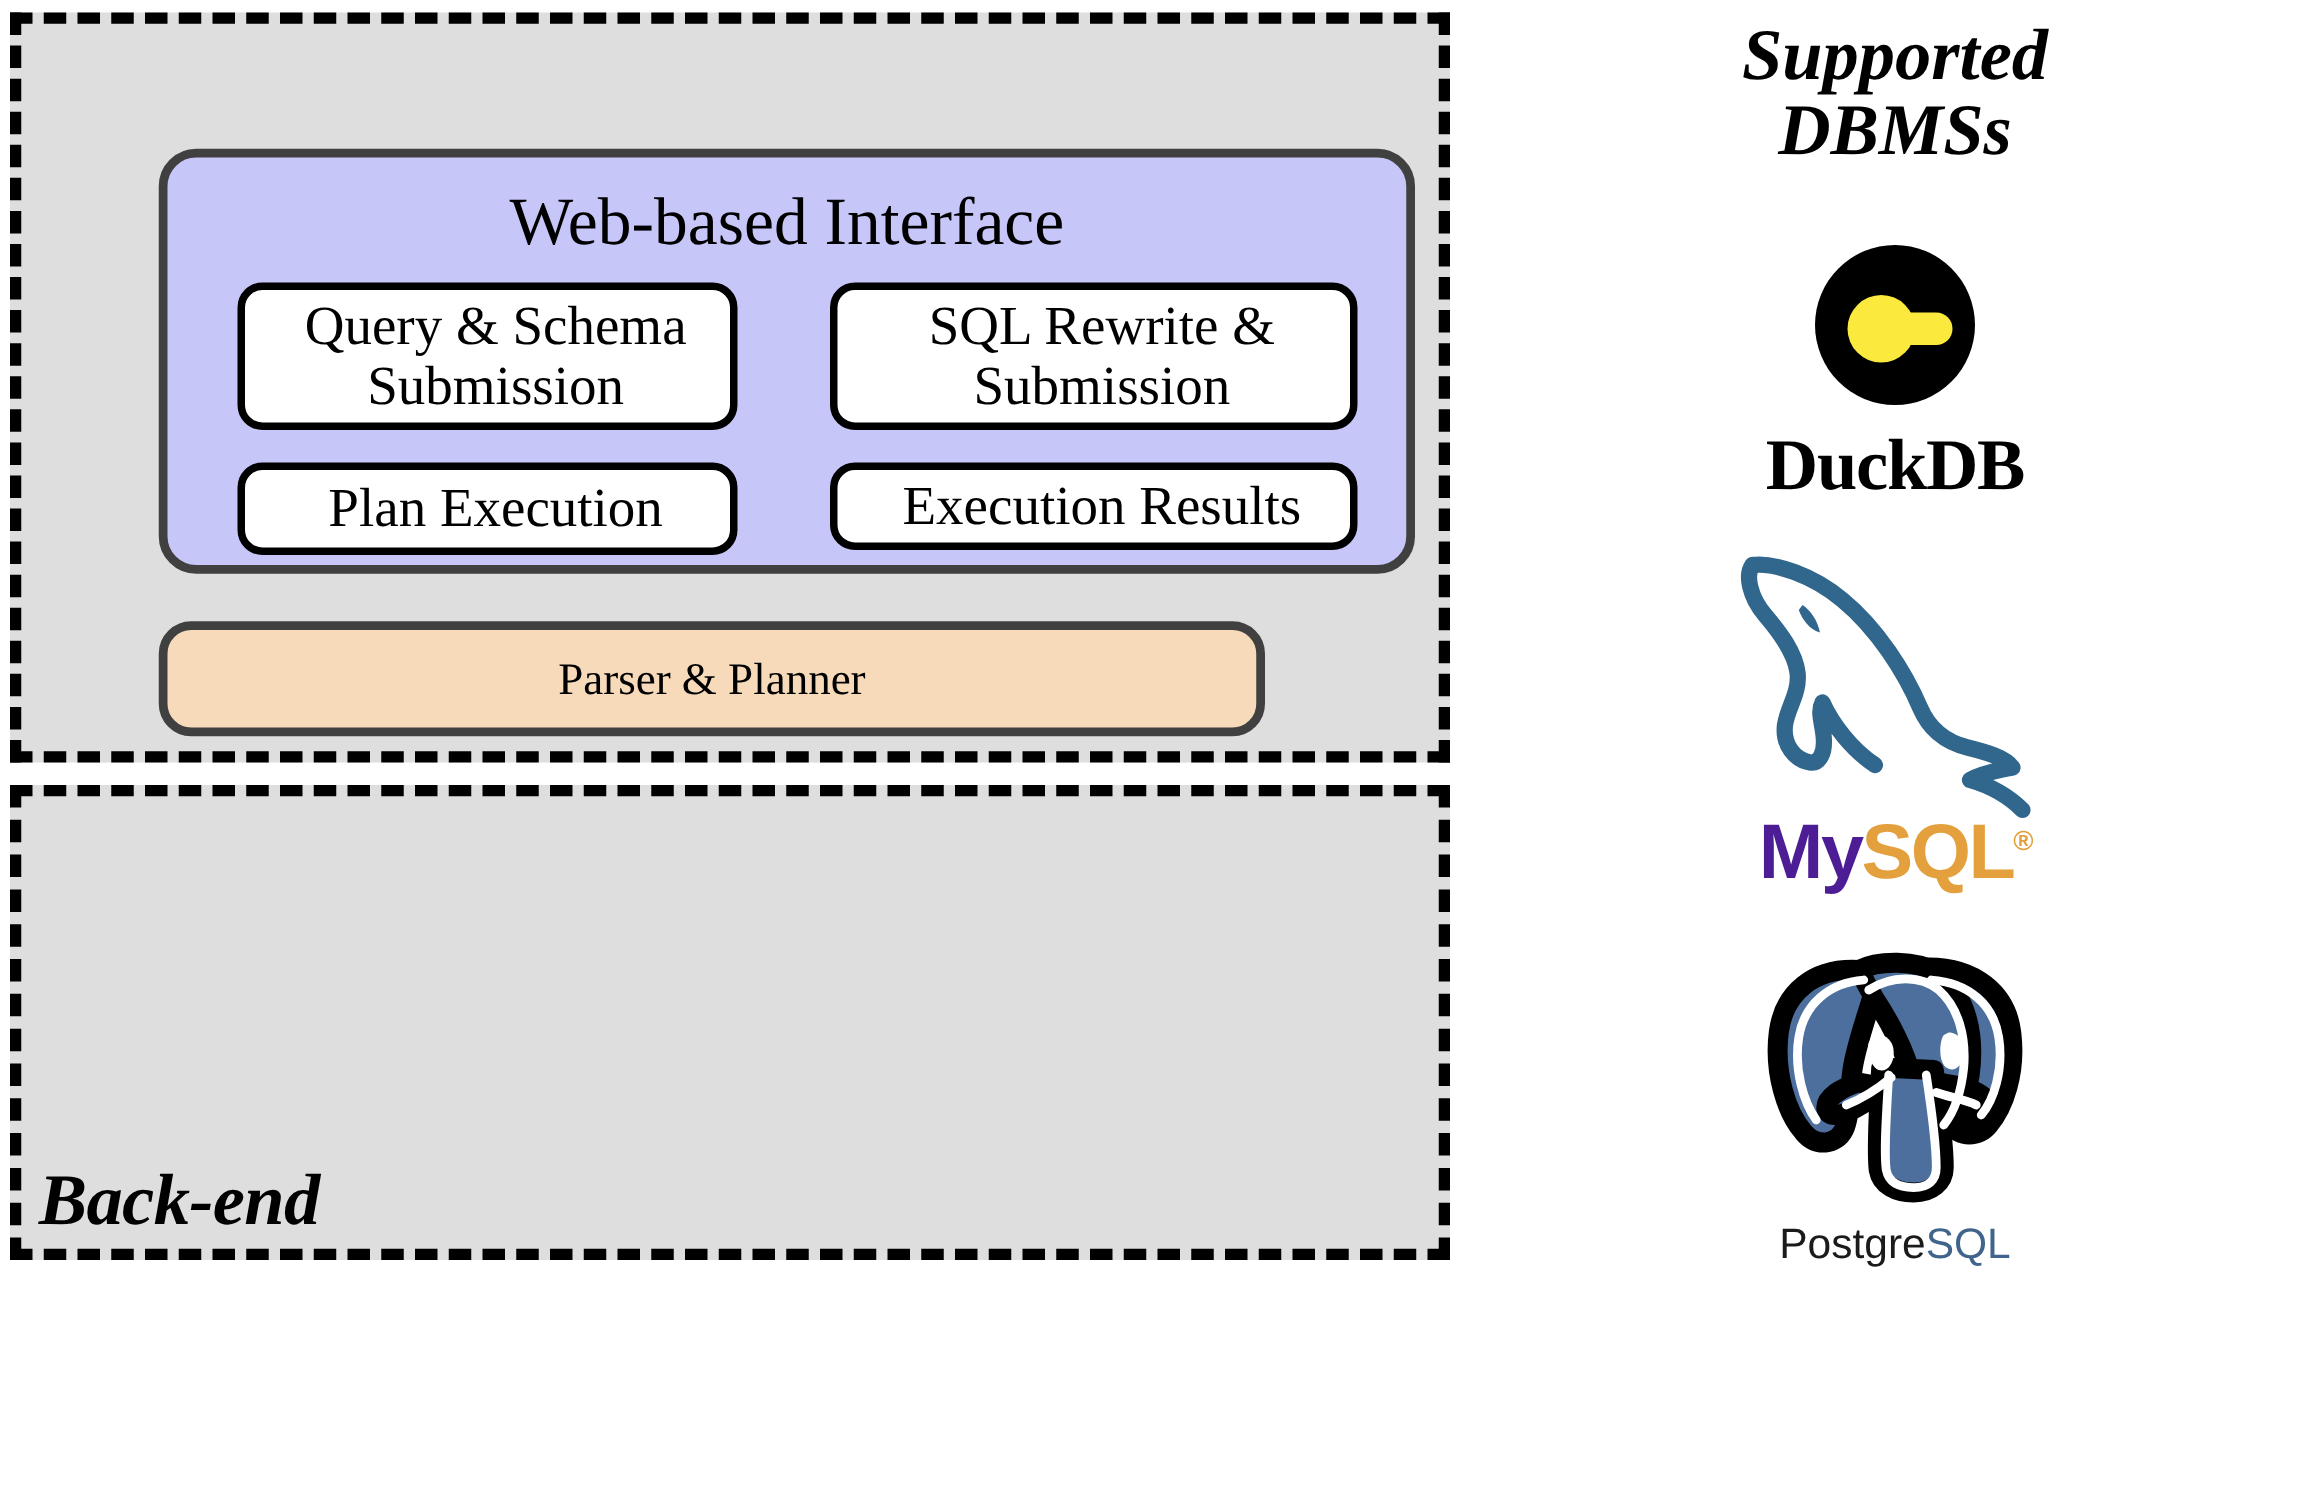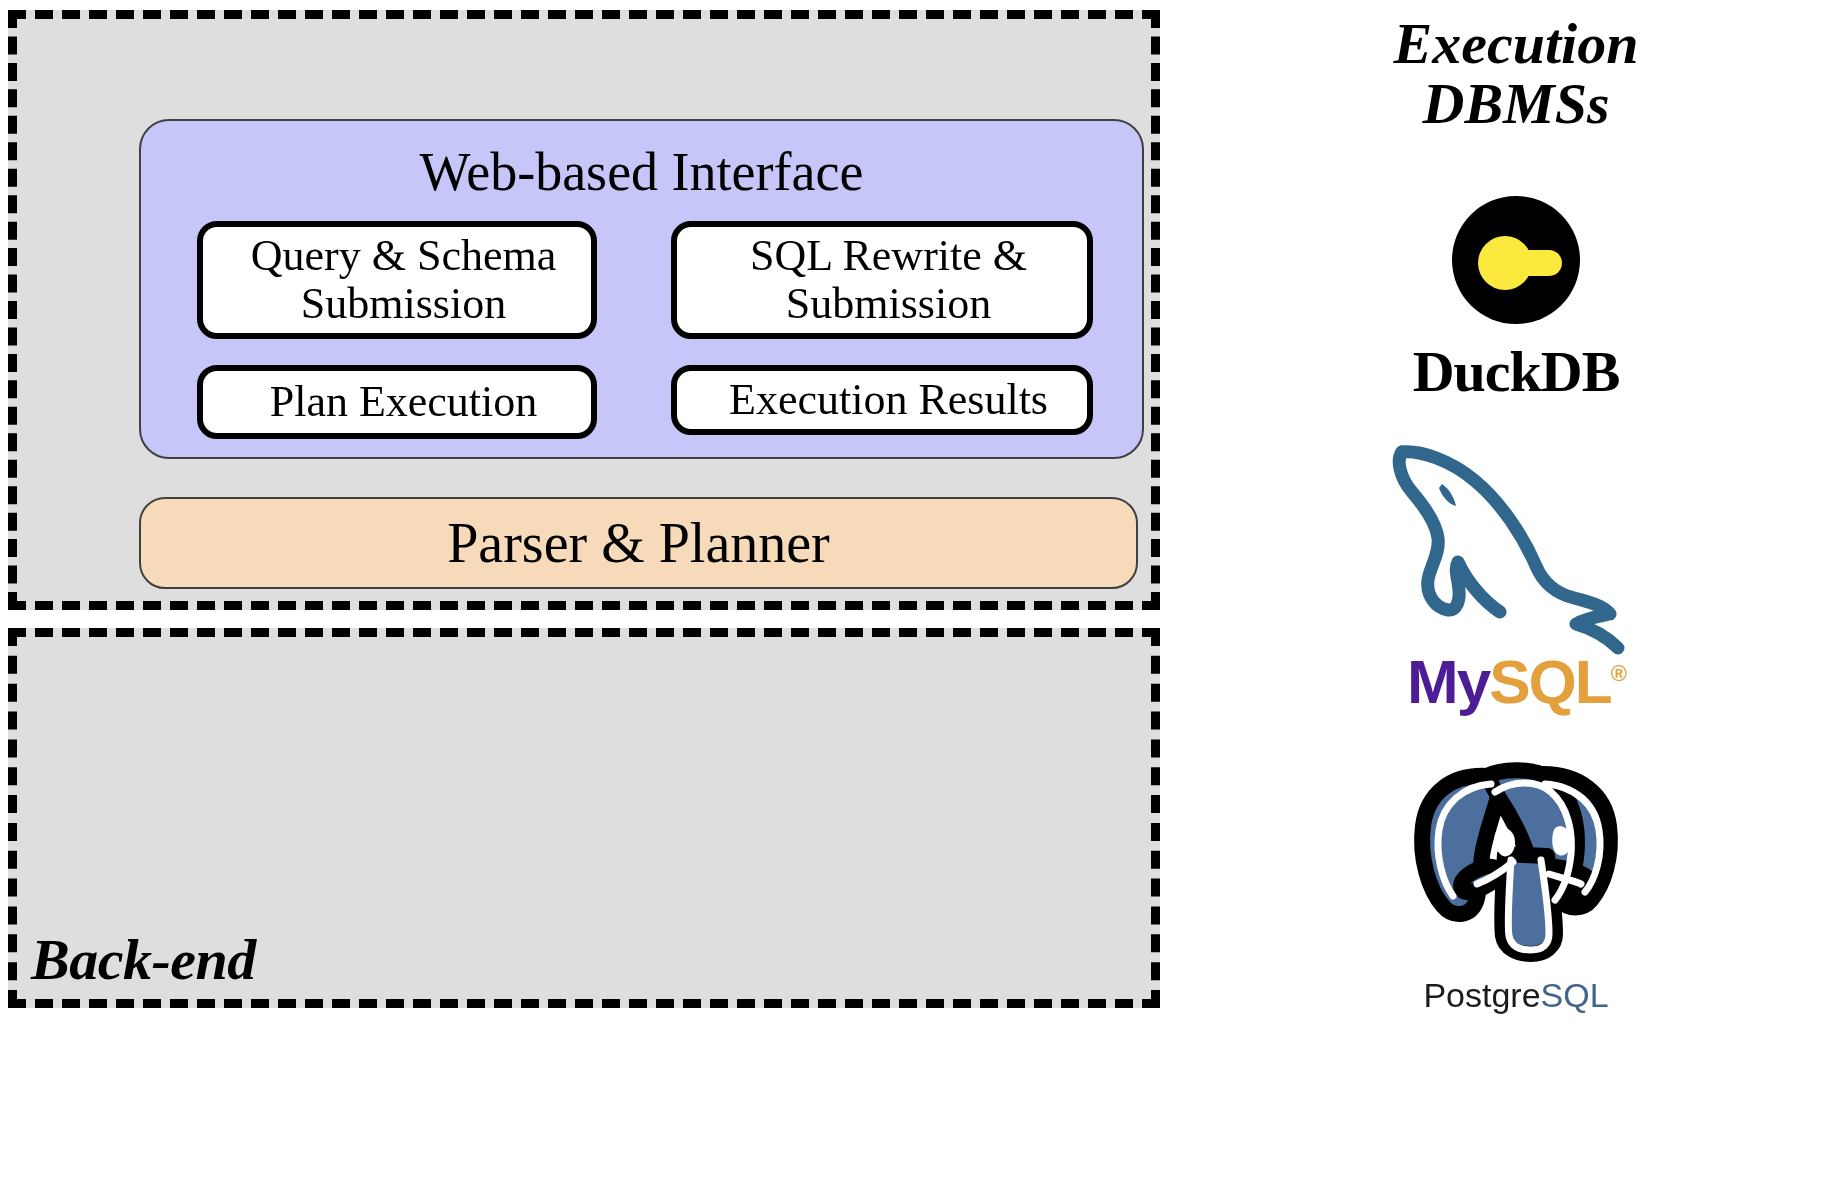--- a/index.html
+++ b/index.html
@@ -36,29 +36,28 @@
     letter-spacing:-0.5px;
     white-space:nowrap;
   }
   #label-frontend{left:14px;top:18px;}
   #label-backend{left:14px;bottom:6px;}
 
   
   .block{
     position:absolute;
     box-sizing:border-box;
-    border:2px solid #404040;
+    border:7px solid #404040;
     border-radius:26px;
     display:flex;
     align-items:center;
     justify-content:center;
     text-align:center;
     color:#000;
     line-height:1.08;
-    margin-left:12px;
   }
 
   #block-web{
     left:110px;top:100px;width:1005px;height:340px;
     background:#c7c6f8;
     border-radius:30px;
     display:block;
   }
   #web-title{
     position:absolute;left:0;top:22px;width:100%;
@@ -75,22 +74,22 @@
     text-align:center;font-size:44px;line-height:1.1;
     color:#000;
     padding-left:13px;
   }
   #sub-query{left:56px;top:100px;width:400px;height:118px;}
   #sub-rewrite{left:530px;top:100px;width:422px;height:118px;}
   #sub-plan{left:56px;top:244px;width:400px;height:74px;}
   #sub-exec{left:530px;top:244px;width:422px;height:70px;}
 
   #block-parser{
-    left:110px;top:478px;width:999px;height:92px;
-    background:#f6daba;font-size:56px;
+    left:110px;top:478px;width:885px;height:92px;
+    background:#f6daba;font-size:36px;
   }
 
   
   #dbms-title{
     position:absolute;left:0;top:14px;width:652px;
     text-align:center;
     font-style:italic;font-weight:bold;font-size:58px;
     line-height:1.04;color:#000;
   }
 
@@ -170,21 +169,21 @@
 
     <div class="tier" id="tier-backend">
 
       <div class="tier-label" id="label-backend">Back-end</div>
     </div>
   </div>
 
   <div class="right-col">
 
     <div id="dbms-title">
-      <div>Execution</div>
+      <div>Supported</div>
       <div>DBMSs</div>
     </div>
 
     <div class="dbms-item" id="dbms-duckdb">
       <div class="duck-mark">
         <div class="duck-eye"></div>
         <div class="duck-beak"></div>
       </div>
       <div class="duck-word">DuckDB</div>
     </div>

